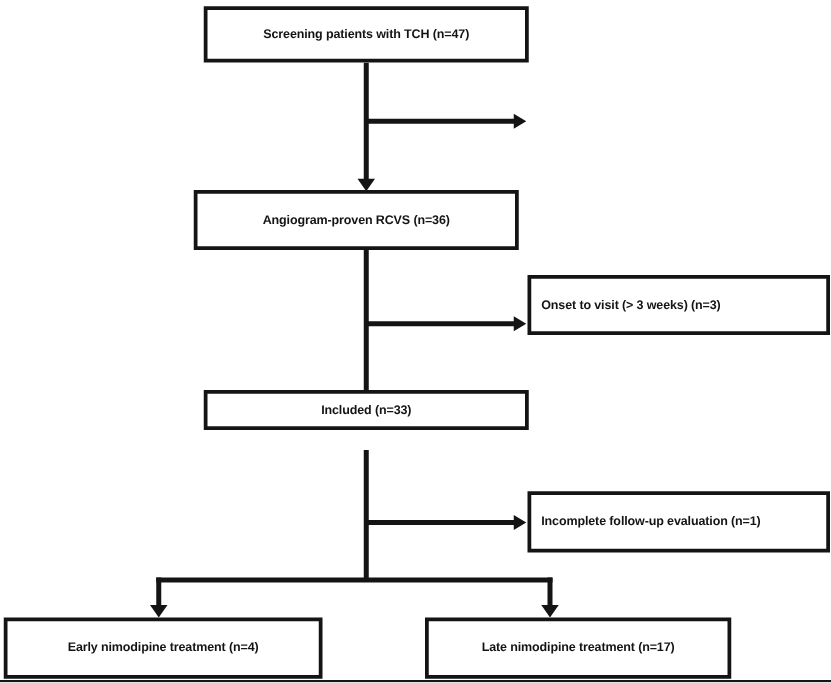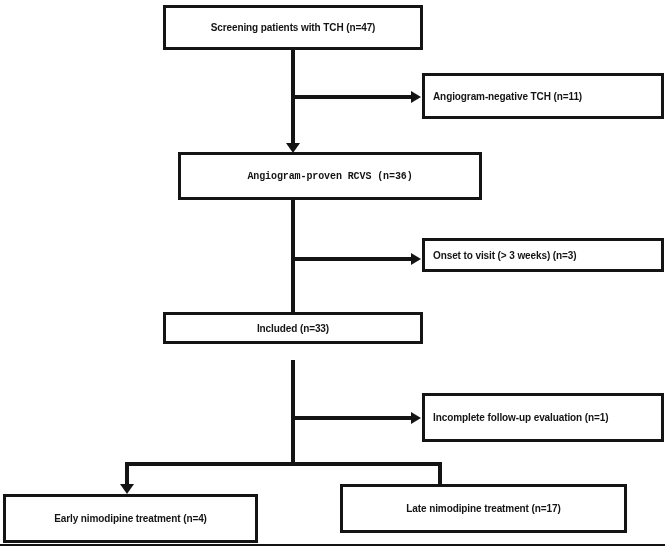--- a/index.html
+++ b/index.html
@@ -62,43 +62,40 @@
   <div class="arr-right" style="left:411px; top:91px;"></div>
   <div class="arr-right" style="left:411px; top:253px;"></div>
   <div class="arr-right" style="left:411px; top:412px;"></div>
   <div class="arr-down" style="left:120px; top:484px;"></div>
   <div class="arr-down" style="left:433px; top:484px;"></div>
 
   <div class="fc-box center" style="left:163px; top:5px;   width:260px; height:45px;">
     <span>Screening patients with TCH (n=47)</span>
   </div>
 
-  <div class="fc-box left" style="left:422px; top:73px;  width:242px; height:46px;">
-    <span>Angiogram-negative TCH (n=11)</span>
-  </div>
 
-  <div class="fc-box center" style="left:178px; top:152px; width:304px; height:48px;font-family:Liberation Mono, monospace;">
+  <div class="fc-box center" style="left:155px; top:152px; width:260px; height:48px;">
     <span>Angiogram-proven RCVS (n=36)</span>
   </div>
 
-  <div class="fc-box left" style="left:422px; top:238px; width:242px; height:34px;">
+  <div class="fc-box left" style="left:422px; top:220px; width:242px; height:48px;">
     <span>Onset to visit (&gt; 3 weeks) (n=3)</span>
   </div>
 
   <div class="fc-box center" style="left:163px; top:312px; width:260px; height:32px;">
     <span>Included (n=33)</span>
   </div>
 
   <div class="fc-box left" style="left:422px; top:393px; width:242px; height:49px;">
     <span>Incomplete follow-up evaluation (n=1)</span>
   </div>
 
   <div class="fc-box center" style="left:3px;   top:494px; width:255px; height:49px;">
     <span>Early nimodipine treatment (n=4)</span>
   </div>
 
-  <div class="fc-box center" style="left:340px; top:484px; width:287px; height:49px;">
+  <div class="fc-box center" style="left:340px; top:494px; width:245px; height:49px;">
     <span>Late nimodipine treatment (n=17)</span>
   </div>
 
   <div class="line" style="left:0px; top:544px; width:665px; height:2px;"></div>
 
 </div>
 
 </body></html>

